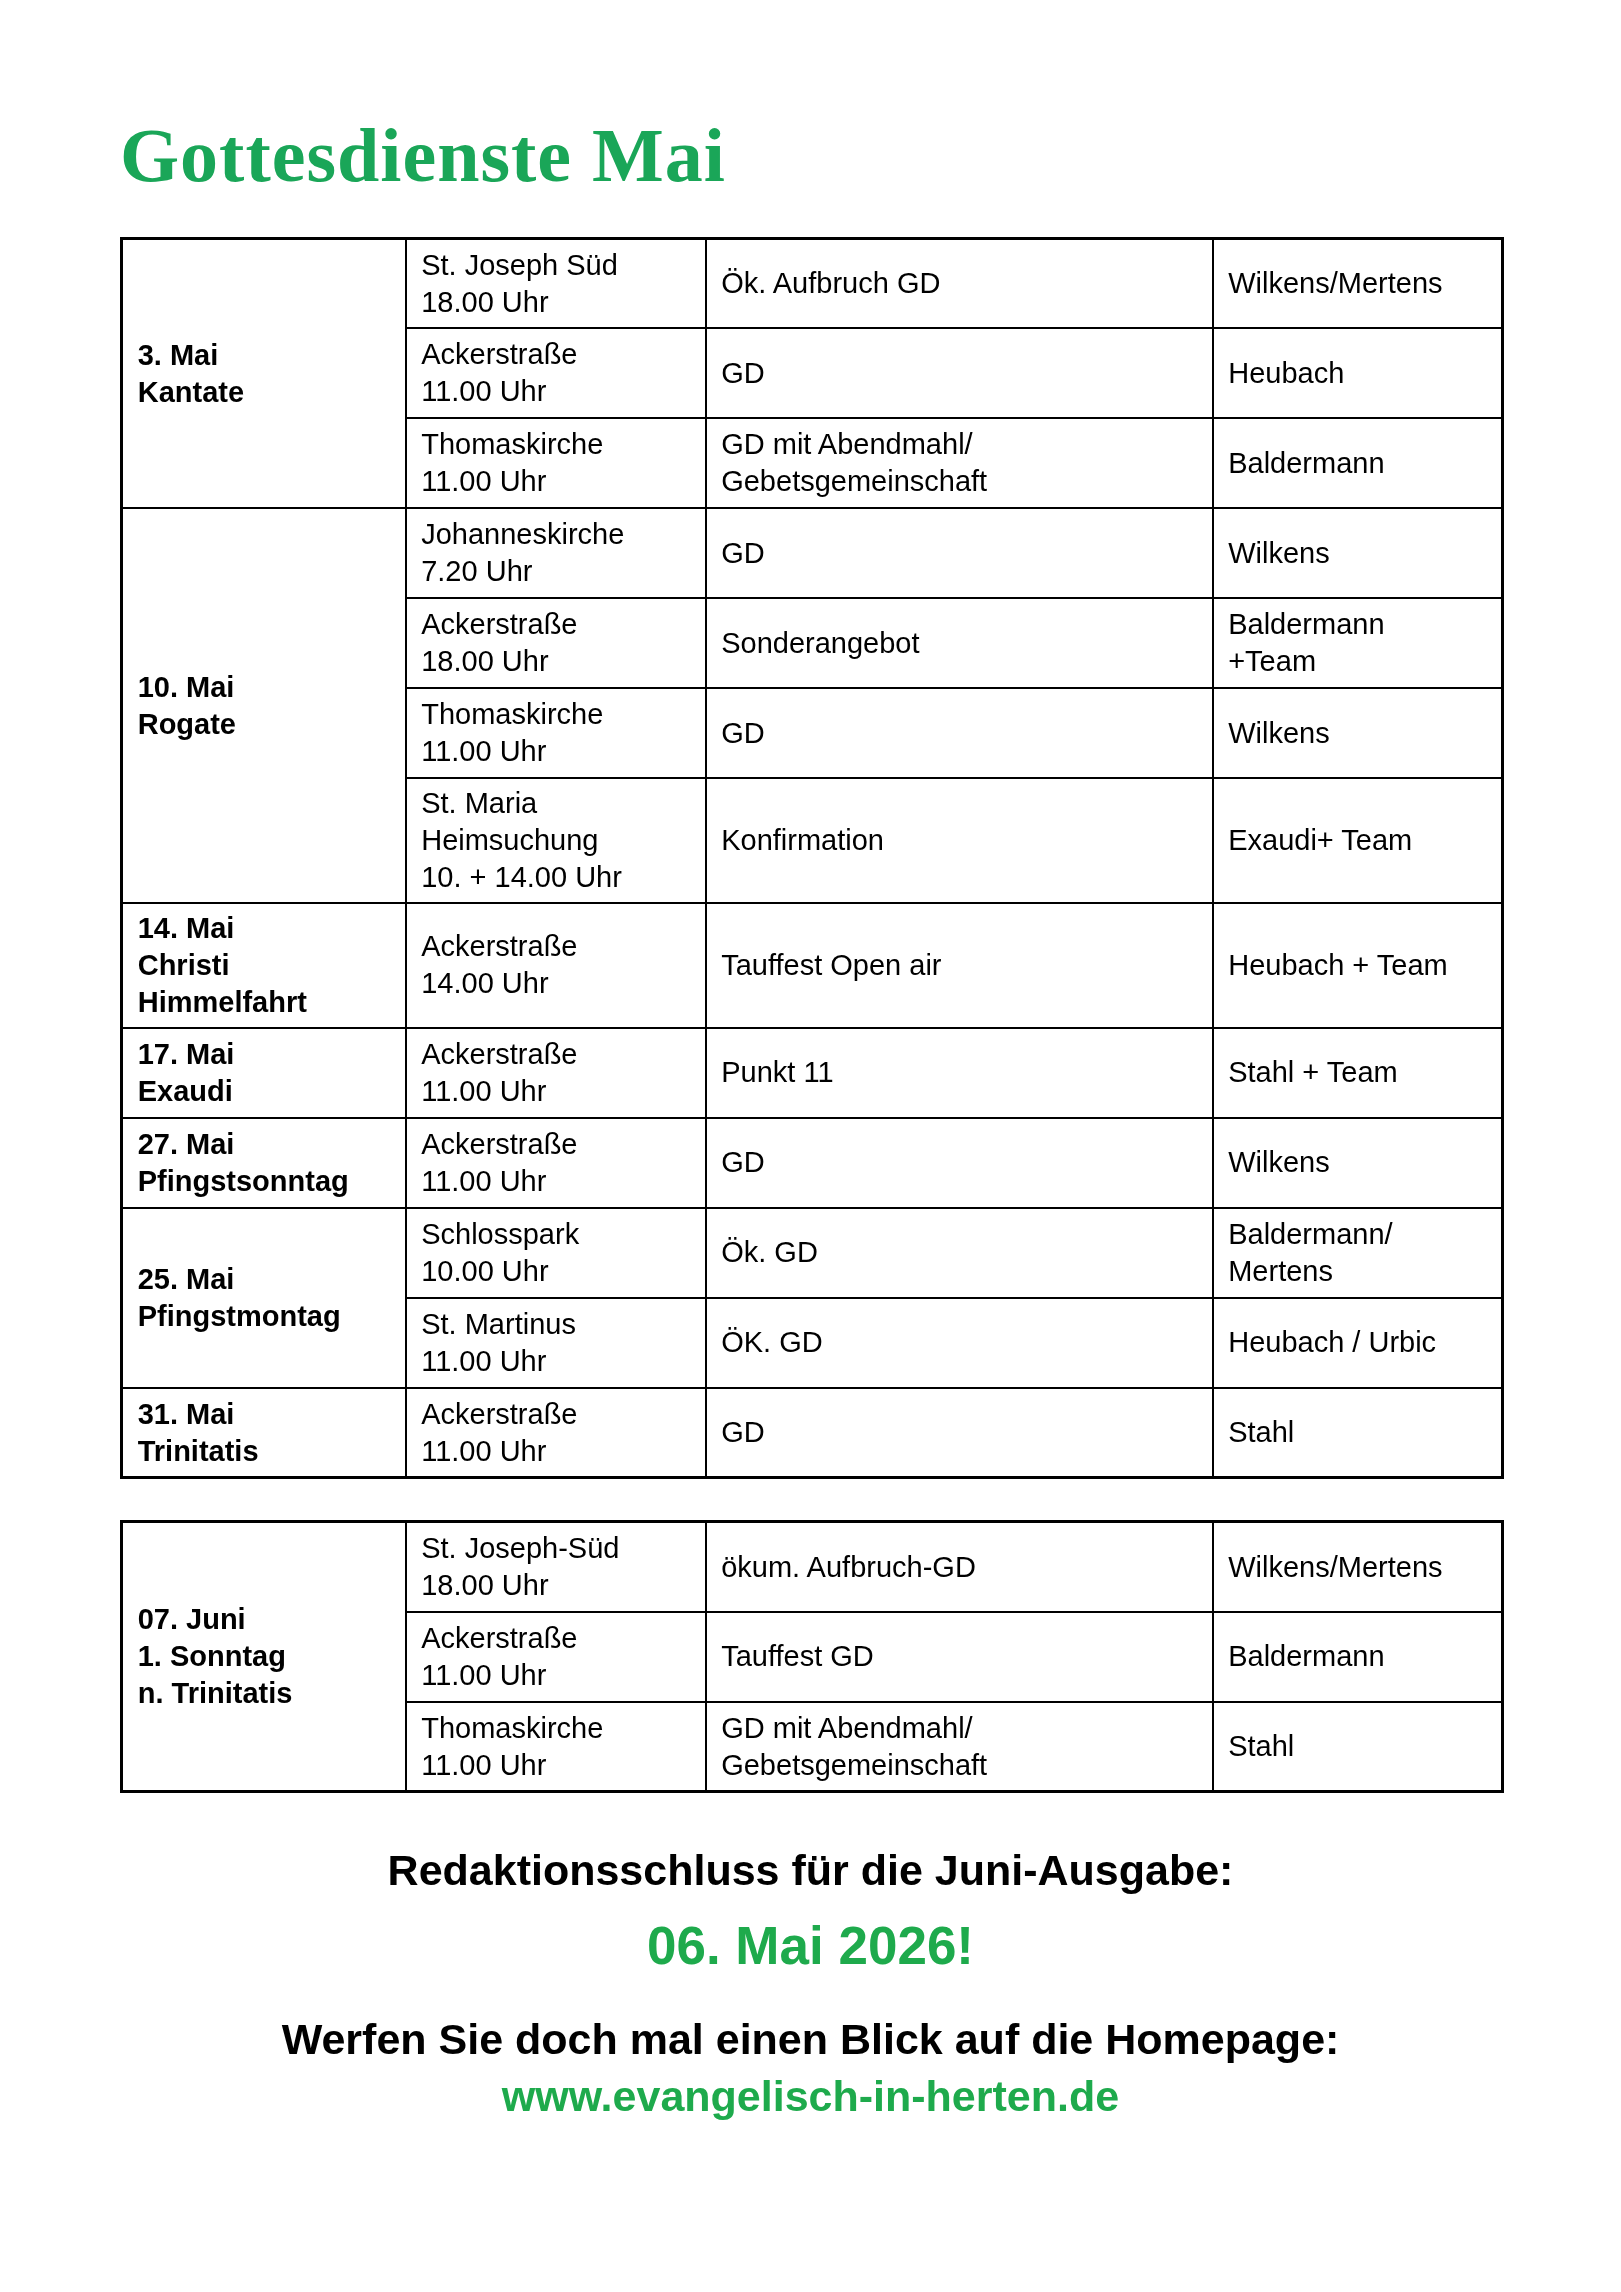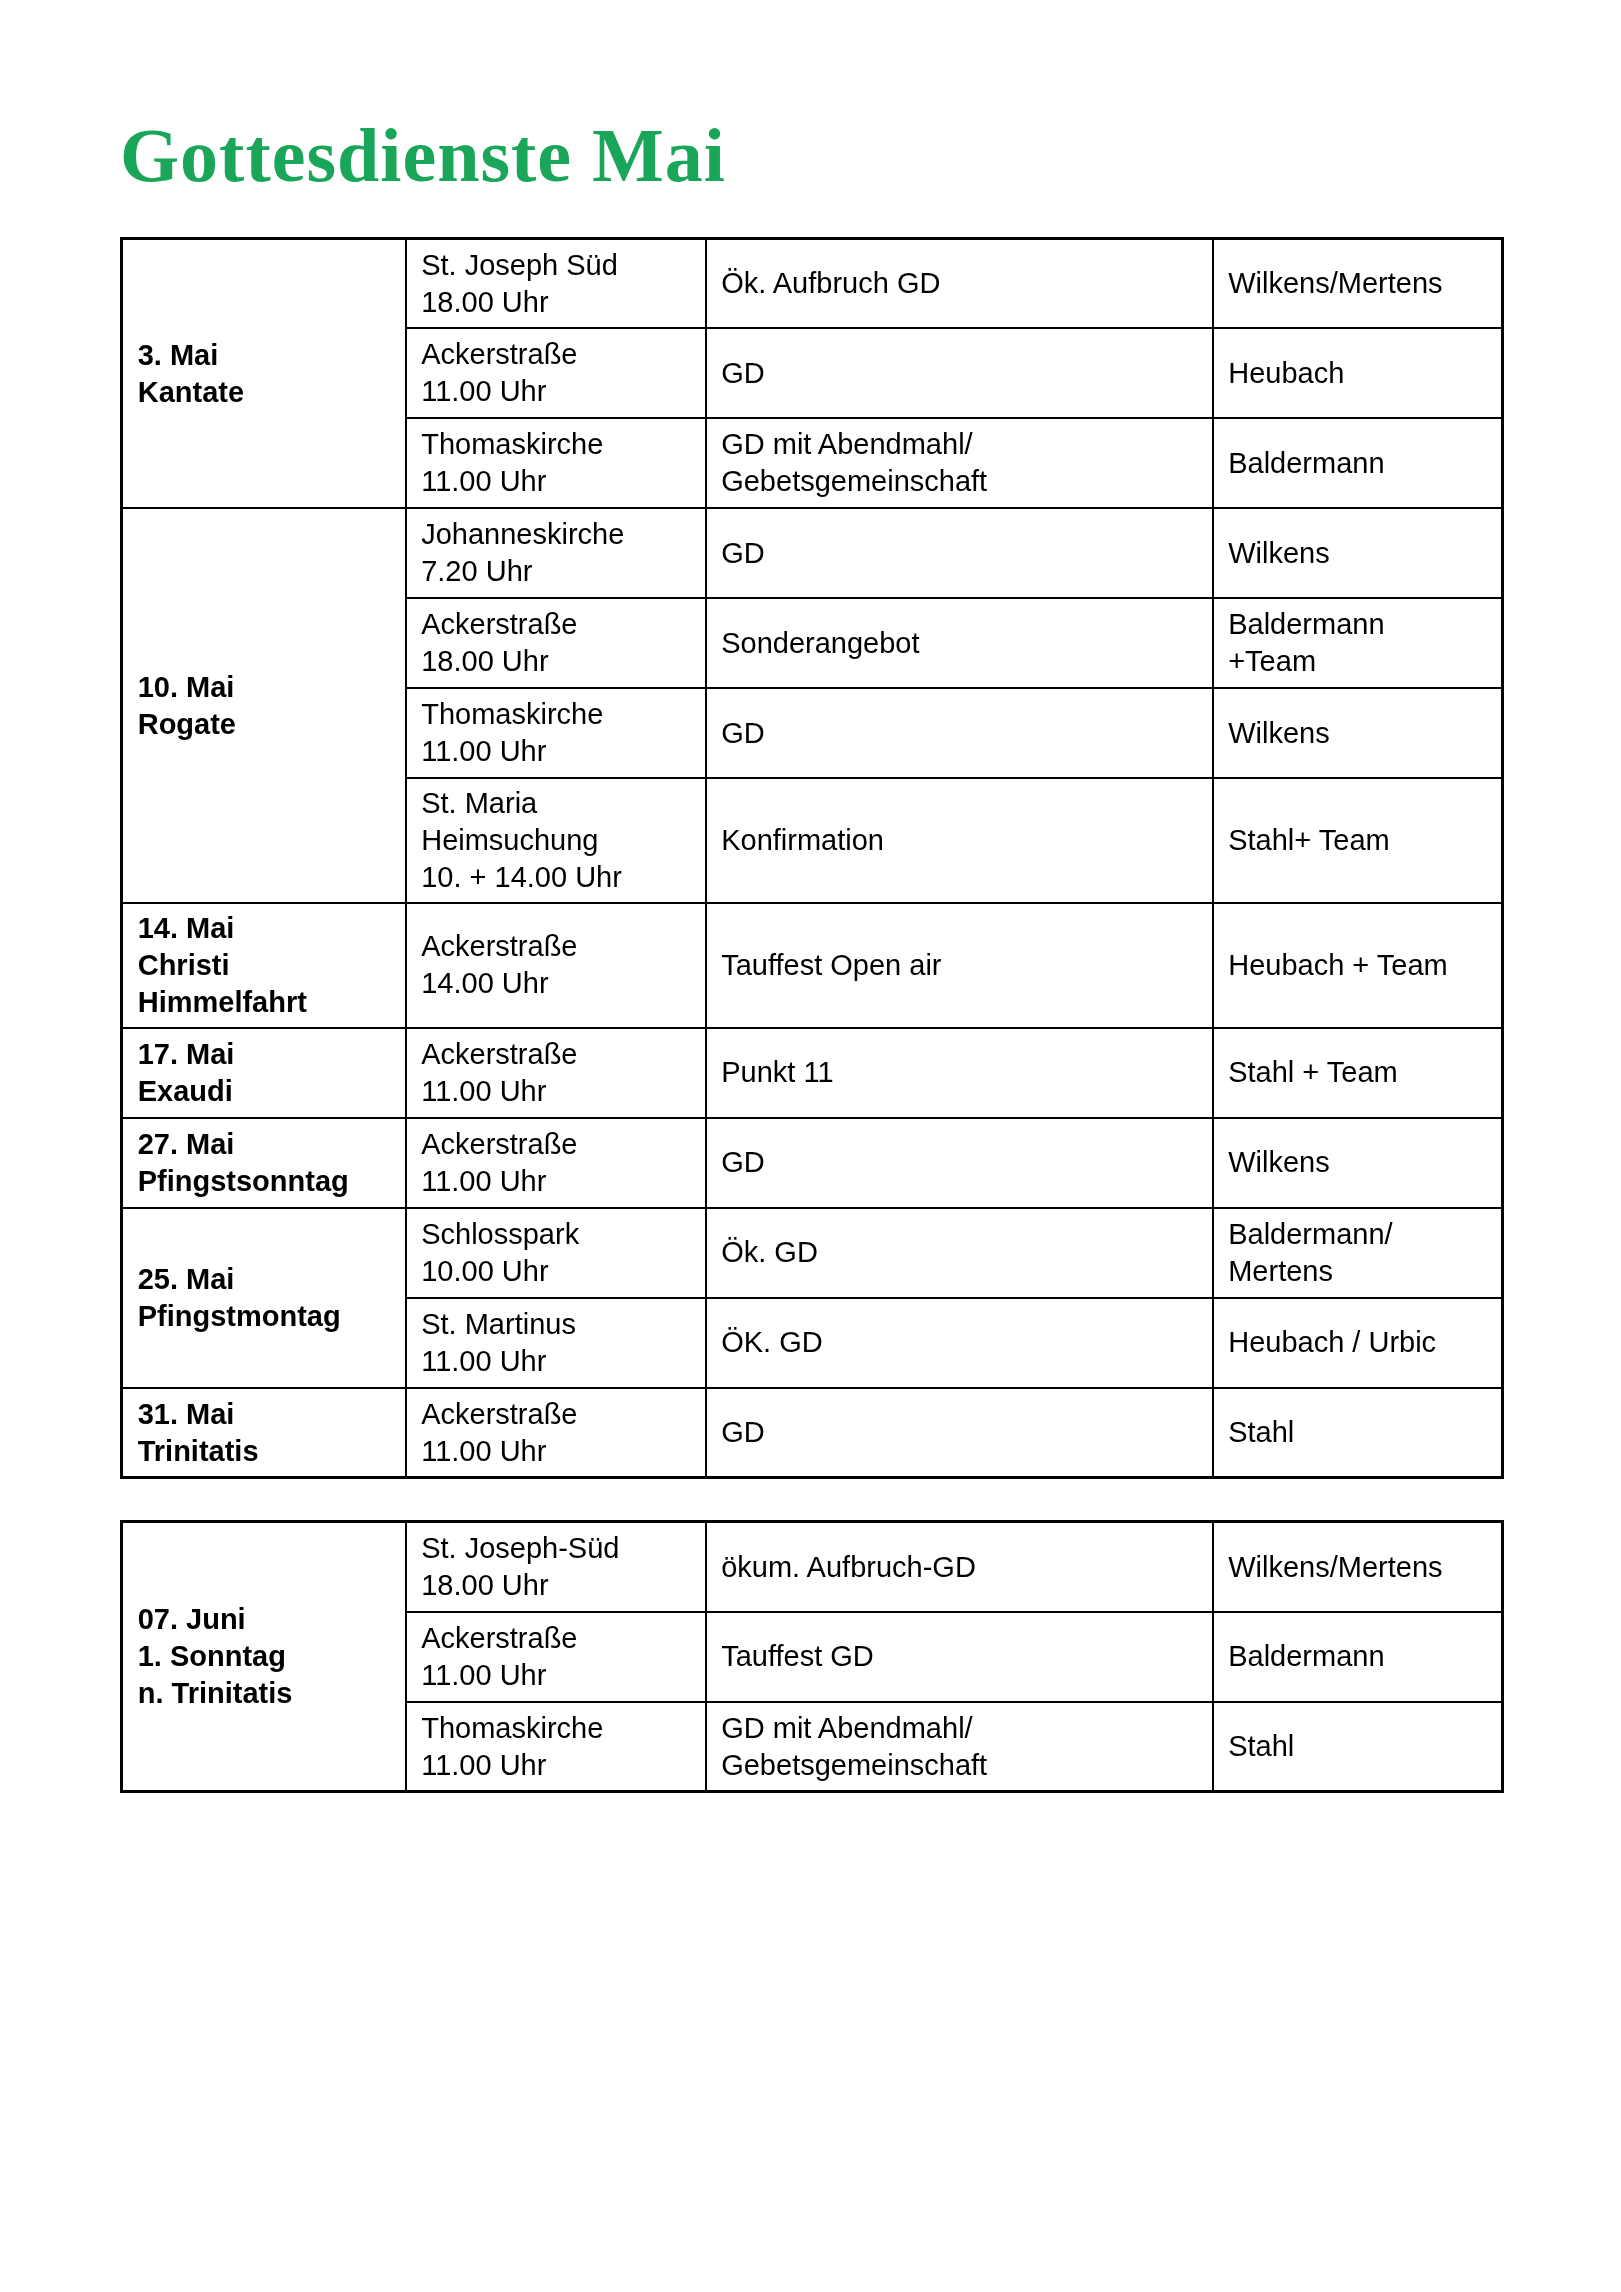--- a/index.html
+++ b/index.html
@@ -133,21 +133,21 @@
           <td class="location-cell shaded">Thomaskirche
 11.00 Uhr</td>
           <td class="service-cell shaded">GD</td>
           <td class="leader-cell shaded">Wilkens</td>
         </tr>
         <tr>
           <td class="location-cell">St. Maria
 Heimsuchung
 10. + 14.00 Uhr</td>
           <td class="service-cell">Konfirmation</td>
-          <td class="leader-cell">Stahl+ Team</td>
+          <td class="leader-cell">Exaudi+ Team</td>
         </tr>
         <tr>
           <td class="date-cell" rowspan="1">14. Mai
 Christi
 Himmelfahrt</td>
           <td class="location-cell shaded">Ackerstraße
 14.00 Uhr</td>
           <td class="service-cell shaded">Tauffest Open air</td>
           <td class="leader-cell shaded">Heubach + Team</td>
         </tr>
@@ -221,15 +221,21 @@
         <tr>
           <td class="location-cell shaded">Thomaskirche
 11.00 Uhr</td>
           <td class="service-cell shaded">GD mit Abendmahl/
 Gebetsgemeinschaft</td>
           <td class="leader-cell shaded">Stahl</td>
         </tr>
       </tbody>
   </table>
 
+  <div class="footer">
+    <p class="f-black">Redaktionsschluss für die Juni-Ausgabe:</p>
+    <p class="f-date">06. Mai 2026!</p>
+    <p class="f-black">Werfen Sie doch mal einen Blick auf die Homepage:</p>
+    <p class="f-url">www.evangelisch-in-herten.de</p>
+  </div>
 
 </div>
 
 
 </body></html>

